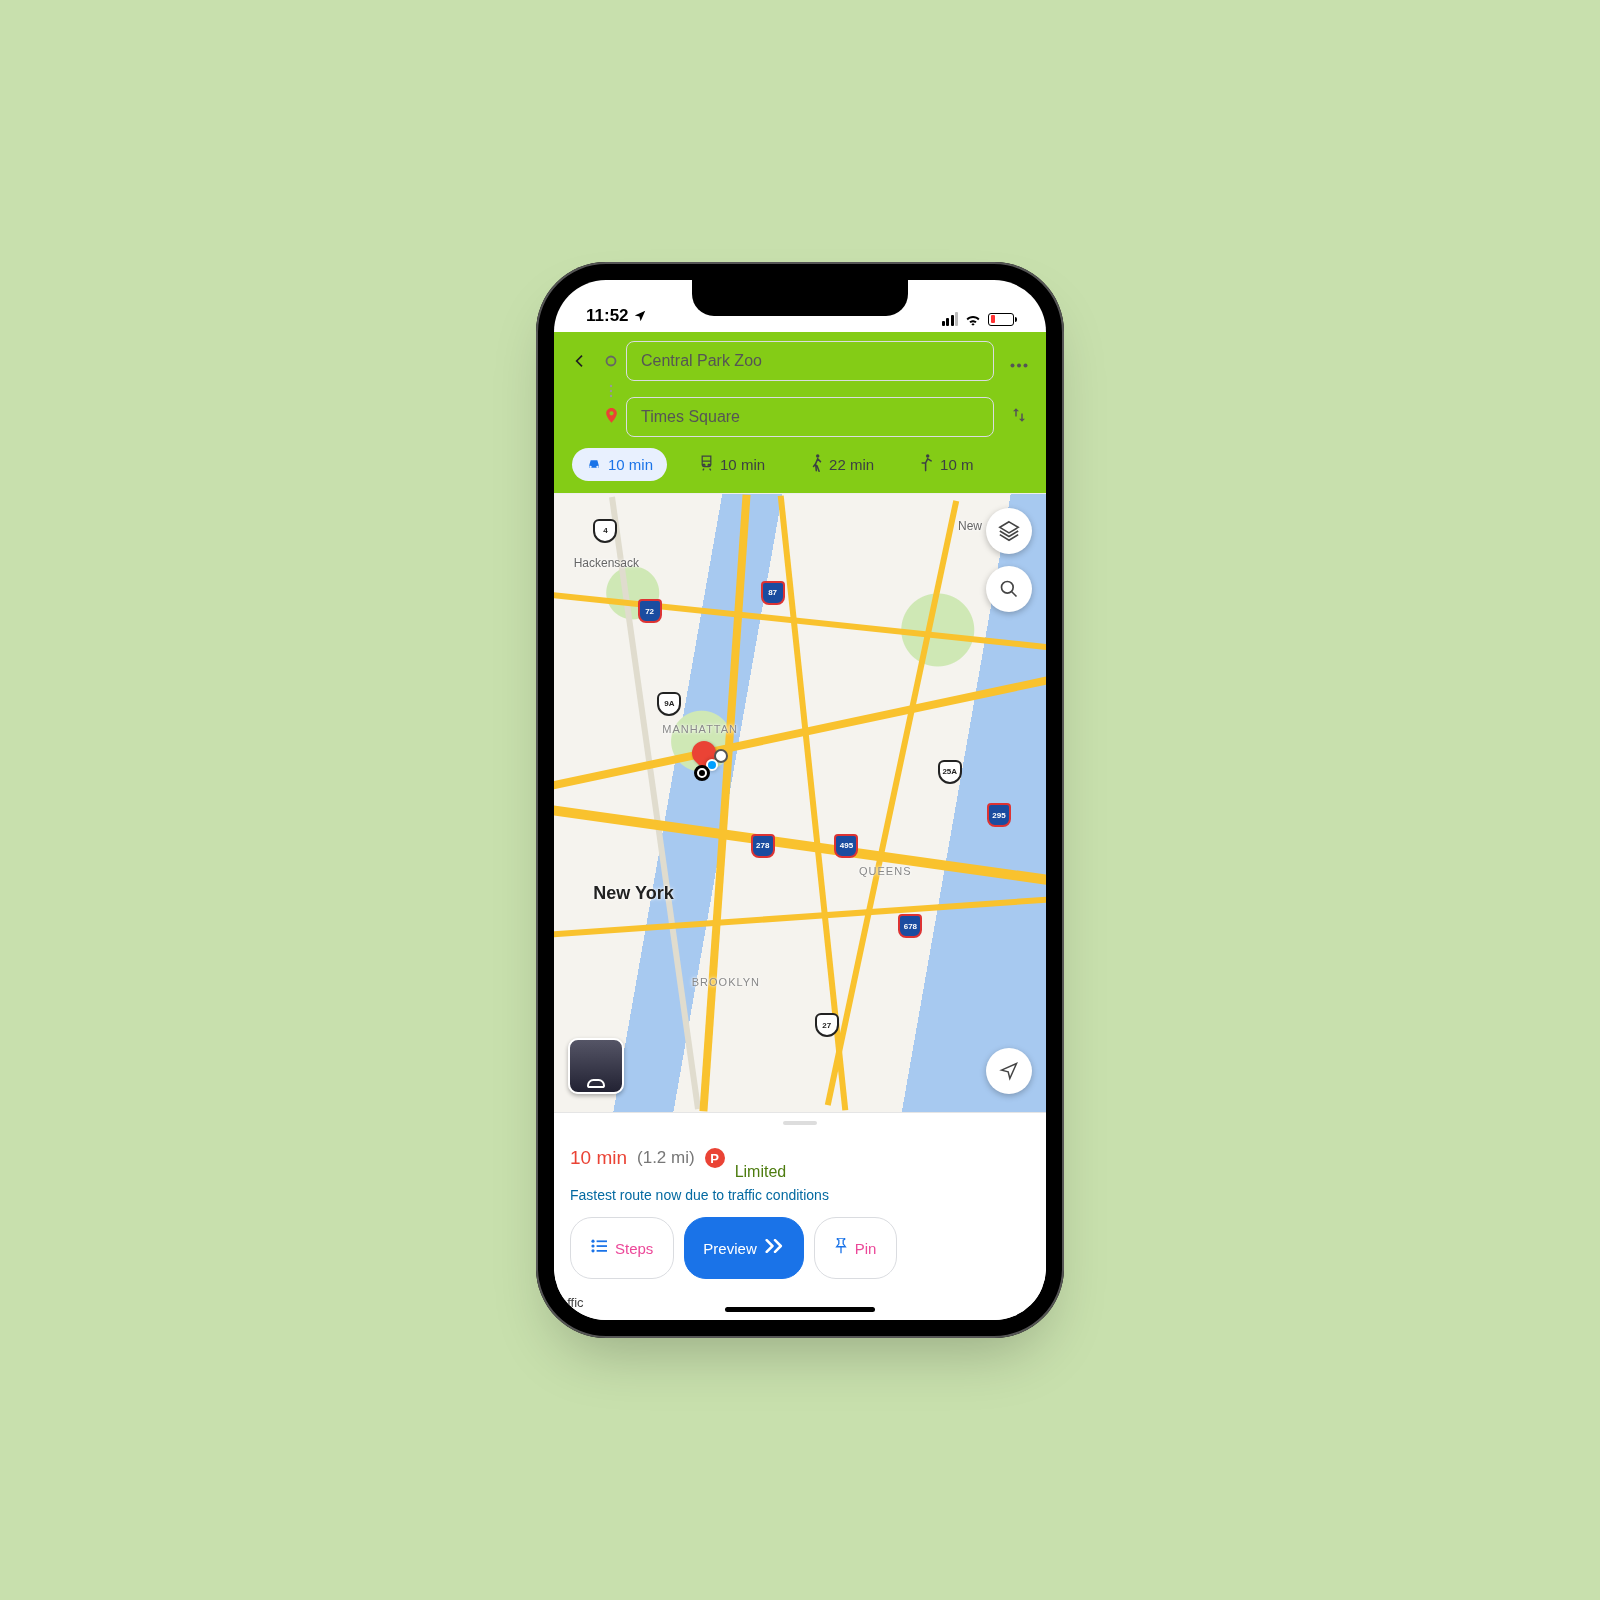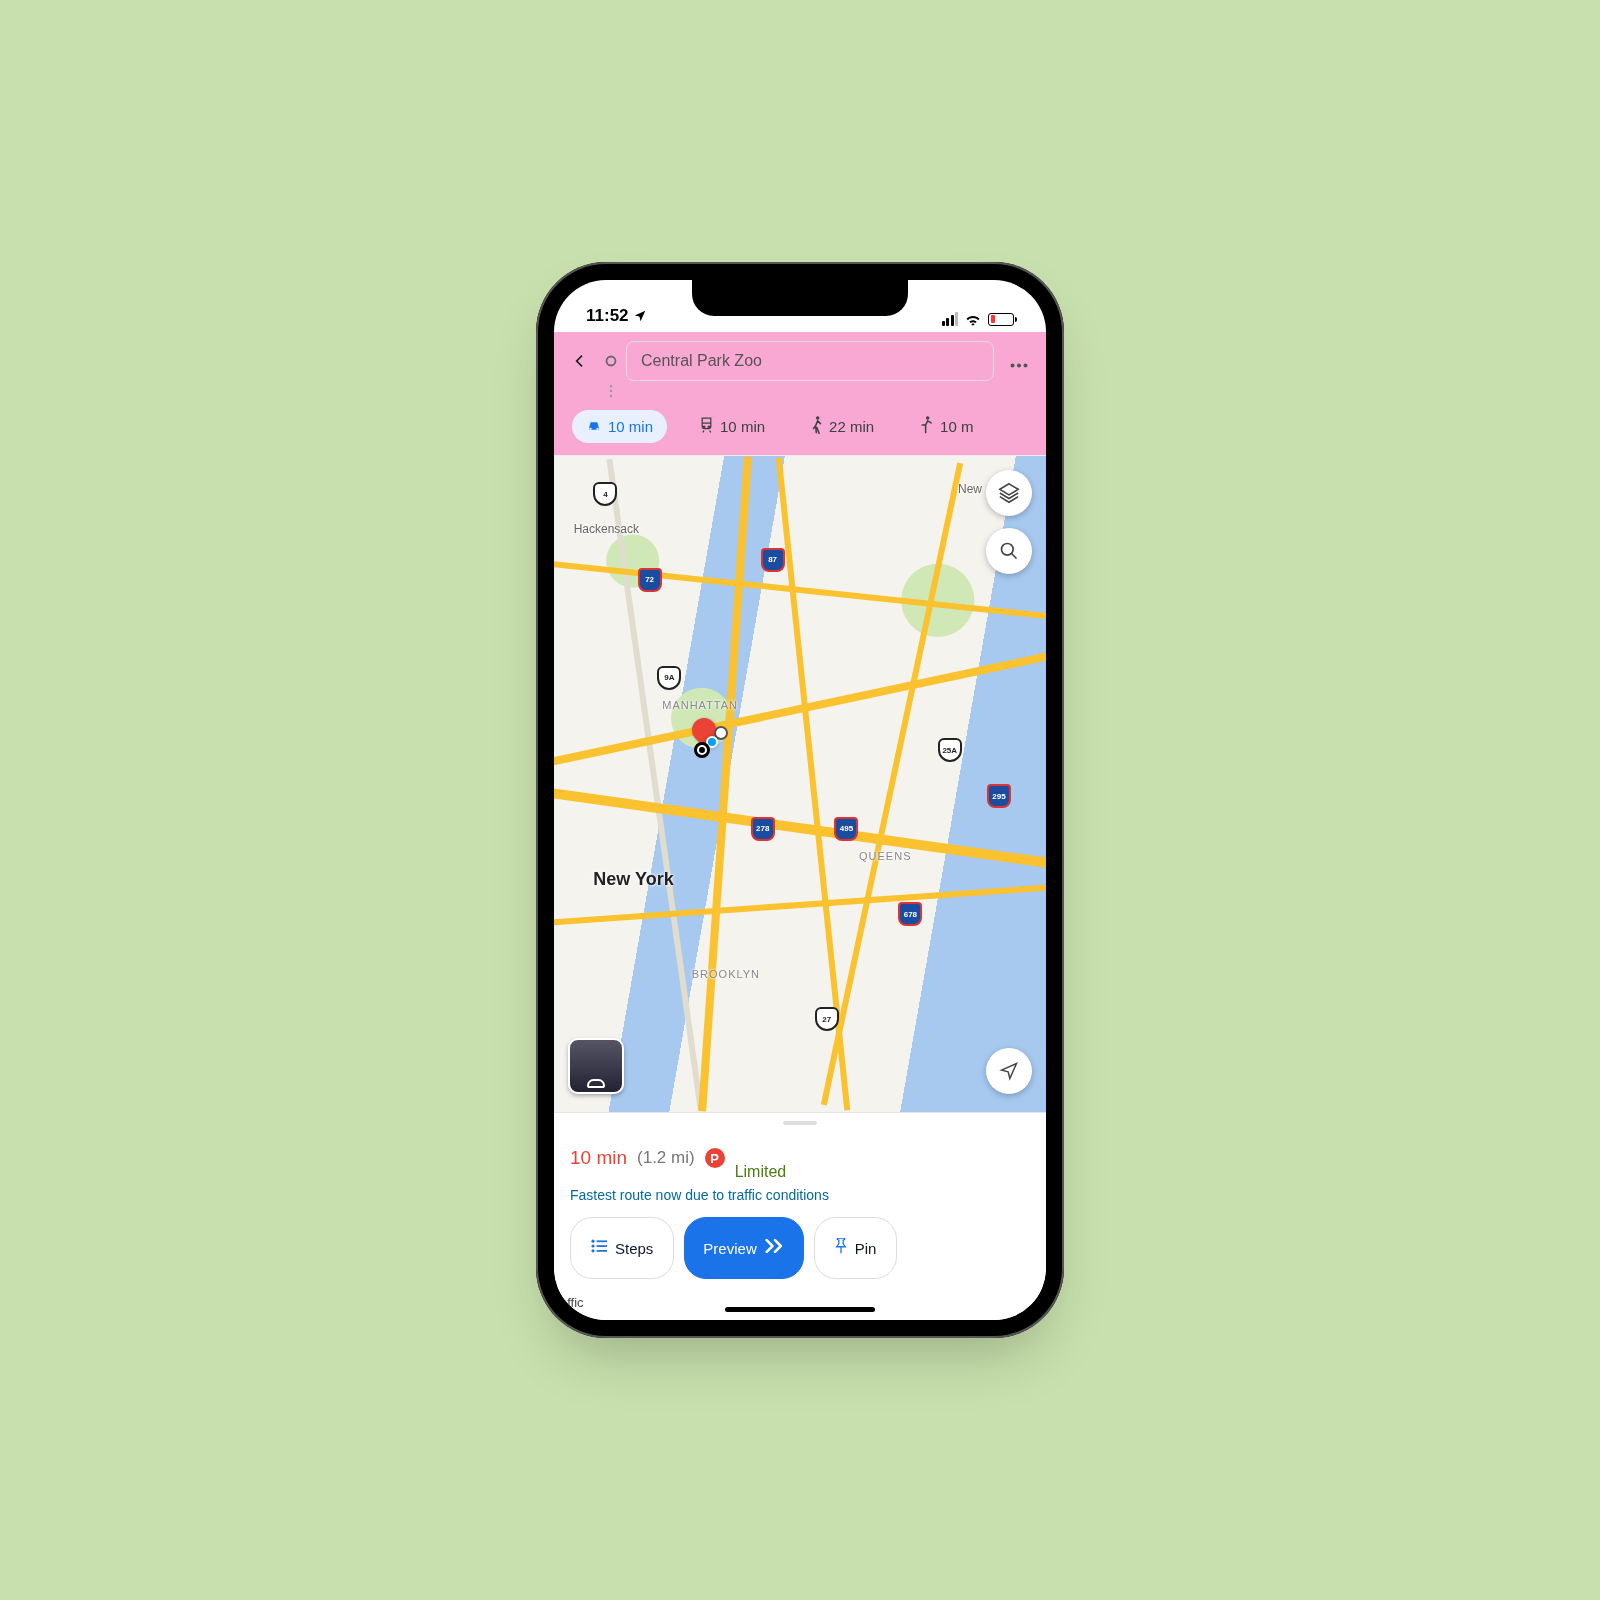--- a/index.html
+++ b/index.html
@@ -46,21 +46,21 @@
   .b1{height:5px}.b2{height:8px}.b3{height:11px}.b4{height:14px;background:#bbb}
   .batt {
     width:26px; height:13px; border:1.5px solid #000; border-radius:3px;
     position:relative; padding:1.5px;
   }
   .batt::after{content:"";position:absolute;right:-4px;top:3px;width:2.5px;height:5px;background:#000;border-radius:0 2px 2px 0;}
   .batt-fill { width:20%; height:100%; background:#f33; border-radius:1px; }
 
   
   .hdr {
-    padding: 6px 6px 0 6px; background:#f9a8d4;
+    padding: 6px 6px 0 6px; background:#84cc16;
     border-bottom:1px solid #eee;
   }
   .row { display:flex; align-items:center; }
   .back { width:40px; text-align:center; font-size:24px; color:#222; cursor:pointer; }
   .o-icon { width:22px; text-align:center; font-size:15px; color:#666; }
   .vdots { width:22px; text-align:center; color:#888; font-size:16px; letter-spacing:-1px; }
   .pin-icon { width:22px; text-align:center; color:#ea4335; font-size:15px; }
   .input {
     flex:1; border:1px solid #dadce0; border-radius:8px;
     padding:10px 14px; font-size:16px; color:#555; margin:3px 4px;
@@ -147,21 +147,21 @@
   .sum { display:flex; align-items:center; gap:10px; font-size:17px; }
   .sum .dur { color:#ea4335; font-weight:500; font-size:19px; }
   .sum .dist { color:#777; }
   .pbadge { width:20px; height:20px; background:#ea4335; color:#fff; border-radius:50%; display:flex; align-items:center; justify-content:center; font-size:13px; font-weight:700; }
   .plabel { color:#4d7c0f; font-size:16px;margin-top:28px; }
   .note { color:#0369a1; font-size:14px; margin-top:6px; }
   .actions { display:flex; gap:10px; margin-top:14px; }
   .btn {
     flex:0 0 auto; display:flex; align-items:center; gap:8px;
     border:1px solid #dadce0; border-radius:22px; padding:9px 20px;
-    font-size:15px; font-weight:500; color:#0f172a; cursor:pointer;
+    font-size:15px; font-weight:500; color:#ec4899; cursor:pointer;
     background:#fff;
   }
   .btn.primary { background:#1a73e8; color:#fff; border-color:#1a73e8; padding:21px 18px; }
   .btn .ico { font-size:16px; }
   .traffic-lbl { font-size:13px; color:#444; margin-top:16px; margin-left:-10px; }
 
   .home-ind { position:absolute; bottom:8px; left:50%; transform:translateX(-50%); width:150px; height:5px; background:#000; border-radius:3px; }
 </style>
 </head>
 <body>
@@ -214,20 +214,34 @@
             </svg>
         </div>
       </div>
       <div class="row">
         <div class="back"></div>
         <div class="vdots">
           <svg width="4" height="14" viewBox="0 0 4 14">
               <circle cx="2" cy="2" r="1.2" fill="#999"></circle>
               <circle cx="2" cy="7" r="1.2" fill="#999"></circle>
               <circle cx="2" cy="12" r="1.2" fill="#999"></circle>
+            </svg>
+        </div>
+      </div>
+      <div class="row" style="margin-top:-8px">
+        <div class="back"></div>
+        <div class="pin-icon">
+          <svg width="13" height="16" viewBox="0 0 24 30">
+              <path d="M12 0C6 0 2 5 2 10c0 7 10 18 10 18s10-11 10-18C22 5 18 0 12 0zm0 14a4 4 0 110-8 4 4 0 010 8z" fill="#ea4335"></path>
+            </svg>
+        </div>
+        <div class="input">Times Square</div>
+        <div class="swap">
+          <svg width="18" height="20" viewBox="0 0 24 24">
+              <path d="M8 3l-4 4h3v7h2V7h3L8 3zm8 18l4-4h-3v-7h-2v7h-3l4 4z" fill="#555"></path>
             </svg>
         </div>
       </div>
 
       <div class="modes">
         <div class="mode active">
           <span class="ico">
             <svg width="16" height="14" viewBox="0 0 24 20">
                 <path d="M5 13l2-7h10l2 7v4H5v-4zm2 1a1.5 1.5 0 100 3 1.5 1.5 0 000-3zm10 0a1.5 1.5 0 100 3 1.5 1.5 0 000-3z" fill="#1a73e8"></path>
               </svg>

